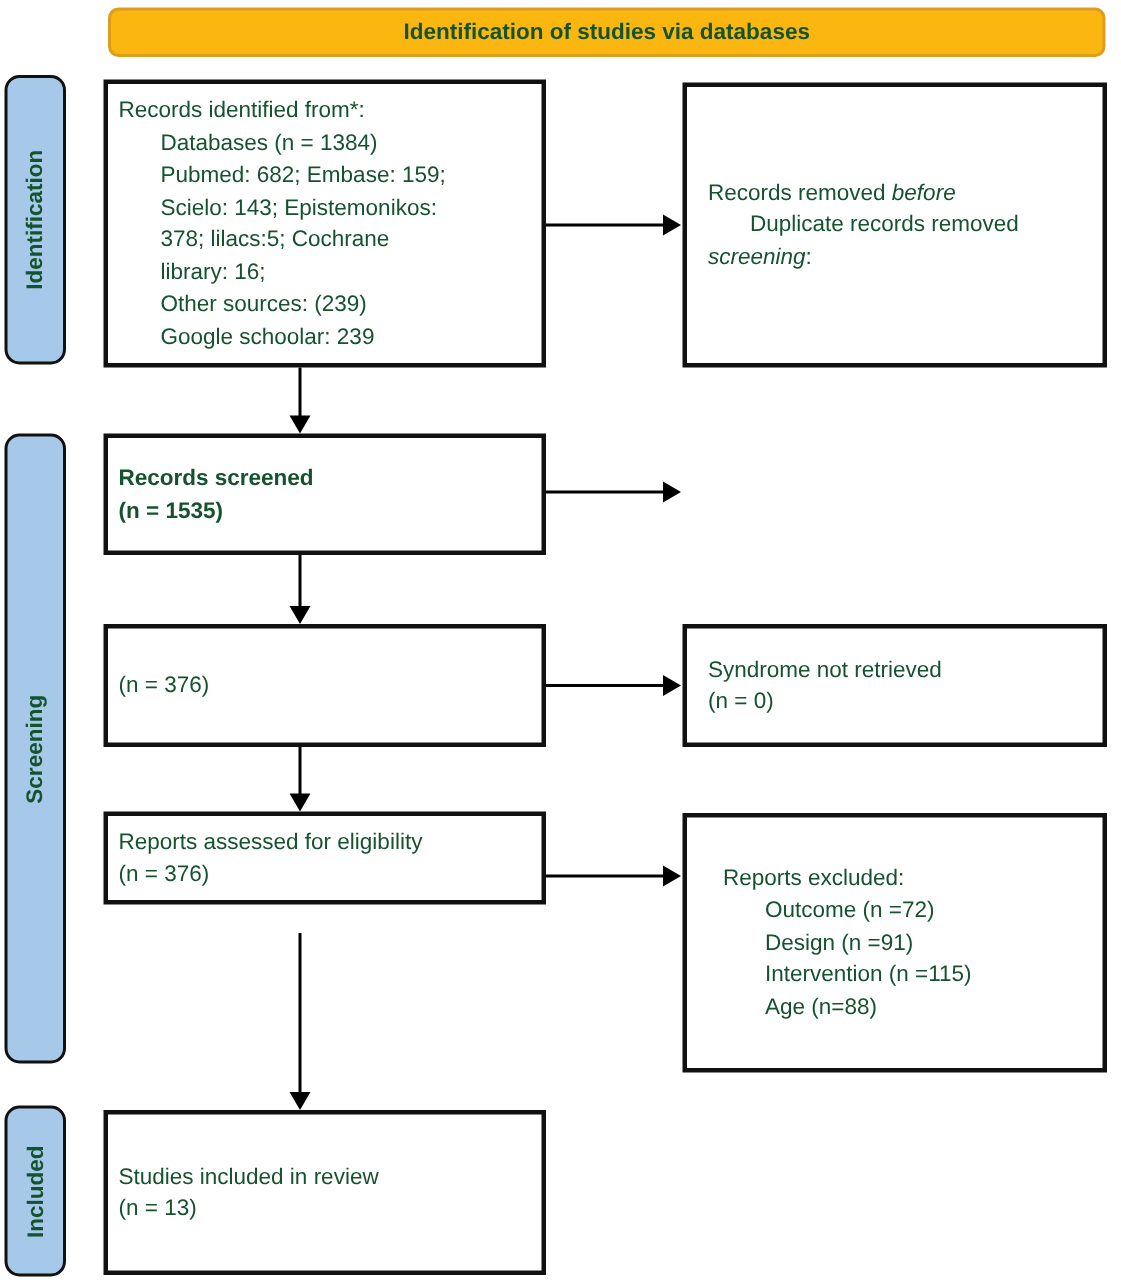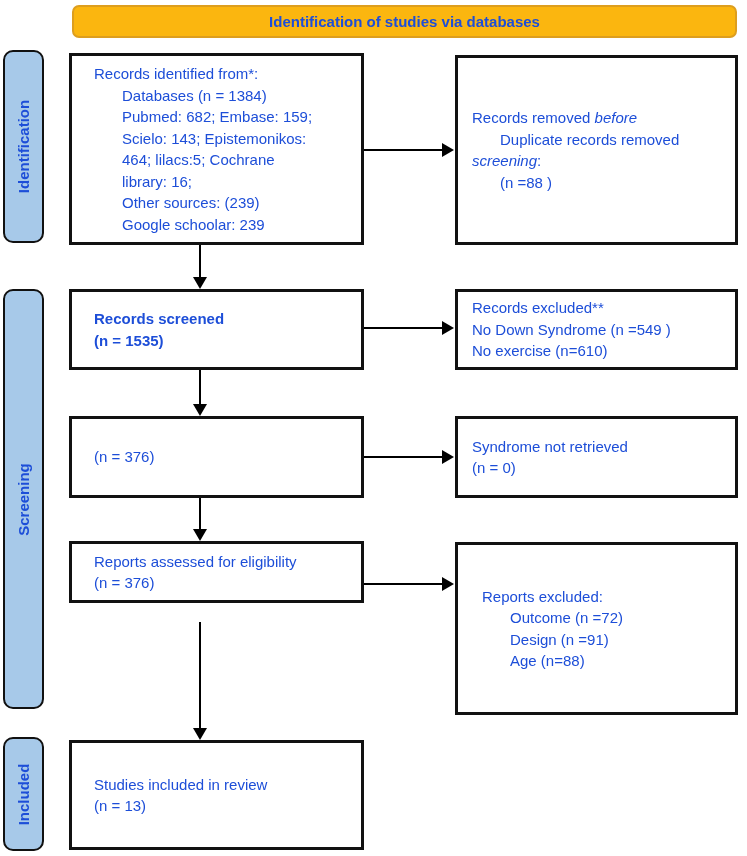--- a/index.html
+++ b/index.html
@@ -2,21 +2,21 @@
 <html><head>
 <meta charset="utf-8">
 <style>
   html, body { margin: 0; padding: 0; background: #ffffff; }
   .canvas {
     position: relative;
     width: 747px;
     height: 856px;
     background: #ffffff;
     font-family: "Liberation Sans", sans-serif;
-    color: #1d4ed8;
+    color: #14532d;
     overflow: hidden;
   }
   .header {
     position: absolute;
     left: 72px; top: 5px;
     width: 665px; height: 33px;
     background: #FBB60F;
     border: 2px solid #DD9E1E;
     border-radius: 7px;
     box-sizing: border-box;
@@ -40,21 +40,21 @@
   .fbox {
     position: absolute;
     background: #ffffff;
     border: 3px solid #111111;
     box-sizing: border-box;
     display: flex; flex-direction: column; justify-content: center;
     font-size: 15px; line-height: 21.5px;
   }
   .fbox .line { white-space: nowrap; }
   .fbox .indent { padding-left: 28px; }
-  .lcol { left: 69px; width: 295px; padding-left: 22px; padding-right: 4px; }
+  .lcol { left: 69px; width: 295px; padding-left: 7px; padding-right: 4px; }
   .rcol { left: 455px; width: 283px; padding-left: 14px; padding-right: 4px; }
   .varrow { position: absolute; width: 2px; background: #000; }
   .varrow::after {
     content: ""; position: absolute; left: -6px; bottom: -11px;
     border-left: 7px solid transparent; border-right: 7px solid transparent;
     border-top: 12px solid #000;
   }
   .harrow { position: absolute; height: 2px; background: #000; }
   .harrow::after {
     content: ""; position: absolute; top: -6.5px; right: -11px;
@@ -80,21 +80,21 @@
   </div>
   <div class="stage" style="top:737px;height:114px;">
     <span>Included</span>
   </div>
 
   <div class="fbox lcol" style="top:53px;height:192px;">
     <div class="line">Records identified from*:</div>
     <div class="line indent">Databases (n = 1384)</div>
     <div class="line indent">Pubmed: 682; Embase: 159;</div>
     <div class="line indent">Scielo: 143; Epistemonikos:</div>
-    <div class="line indent">464; lilacs:5; Cochrane</div>
+    <div class="line indent">378; lilacs:5; Cochrane</div>
     <div class="line indent">library: 16;</div>
     <div class="line indent">Other sources: (239)</div>
     <div class="line indent">Google schoolar: 239</div>
   </div>
 
   <div class="fbox lcol" style="top:289px;height:81px;font-weight:bold;">
     <div class="line">Records screened</div>
     <div class="line">(n = 1535)</div>
   </div>
 
@@ -109,38 +109,33 @@
 
   <div class="fbox lcol" style="top:740px;height:110px;">
     <div class="line">Studies included in review</div>
     <div class="line">(n = 13)</div>
   </div>
 
   <div class="fbox rcol" style="top:55px;height:190px;">
     <div class="line"><span>Records removed </span><i>before</i></div>
     <div class="line indent">Duplicate records removed</div>
     <div class="line"><i>screening</i><span>:</span></div>
-    <div class="line indent">(n =88 )</div>
   </div>
 
-  <div class="fbox rcol" style="top:289px;height:81px;">
-    <div class="line">Records excluded**</div>
-    <div class="line">No Down Syndrome (n =549 )</div>
-    <div class="line">No exercise (n=610)</div>
-  </div>
 
   <div class="fbox rcol" style="top:416px;height:82px;">
     <div class="line">Syndrome not retrieved</div>
     <div class="line">(n = 0)</div>
   </div>
 
   <div class="fbox rcol" style="top:542px;height:173px;padding-left:24px;">
     <div class="line">Reports excluded:</div>
     <div class="line indent">Outcome (n =72)</div>
     <div class="line indent">Design (n =91)</div>
+    <div class="line indent">Intervention (n =115)</div>
     <div class="line indent">Age (n=88)</div>
   </div>
 
   <div class="varrow" style="left:199px;top:245px;height:33px;"></div>
   <div class="varrow" style="left:199px;top:370px;height:35px;"></div>
   <div class="varrow" style="left:199px;top:498px;height:32px;"></div>
   <div class="varrow" style="left:199px;top:622px;height:107px;"></div>
 
   <div class="harrow" style="left:364px;top:149px;width:79px;"></div>
   <div class="harrow" style="left:364px;top:327px;width:79px;"></div>

